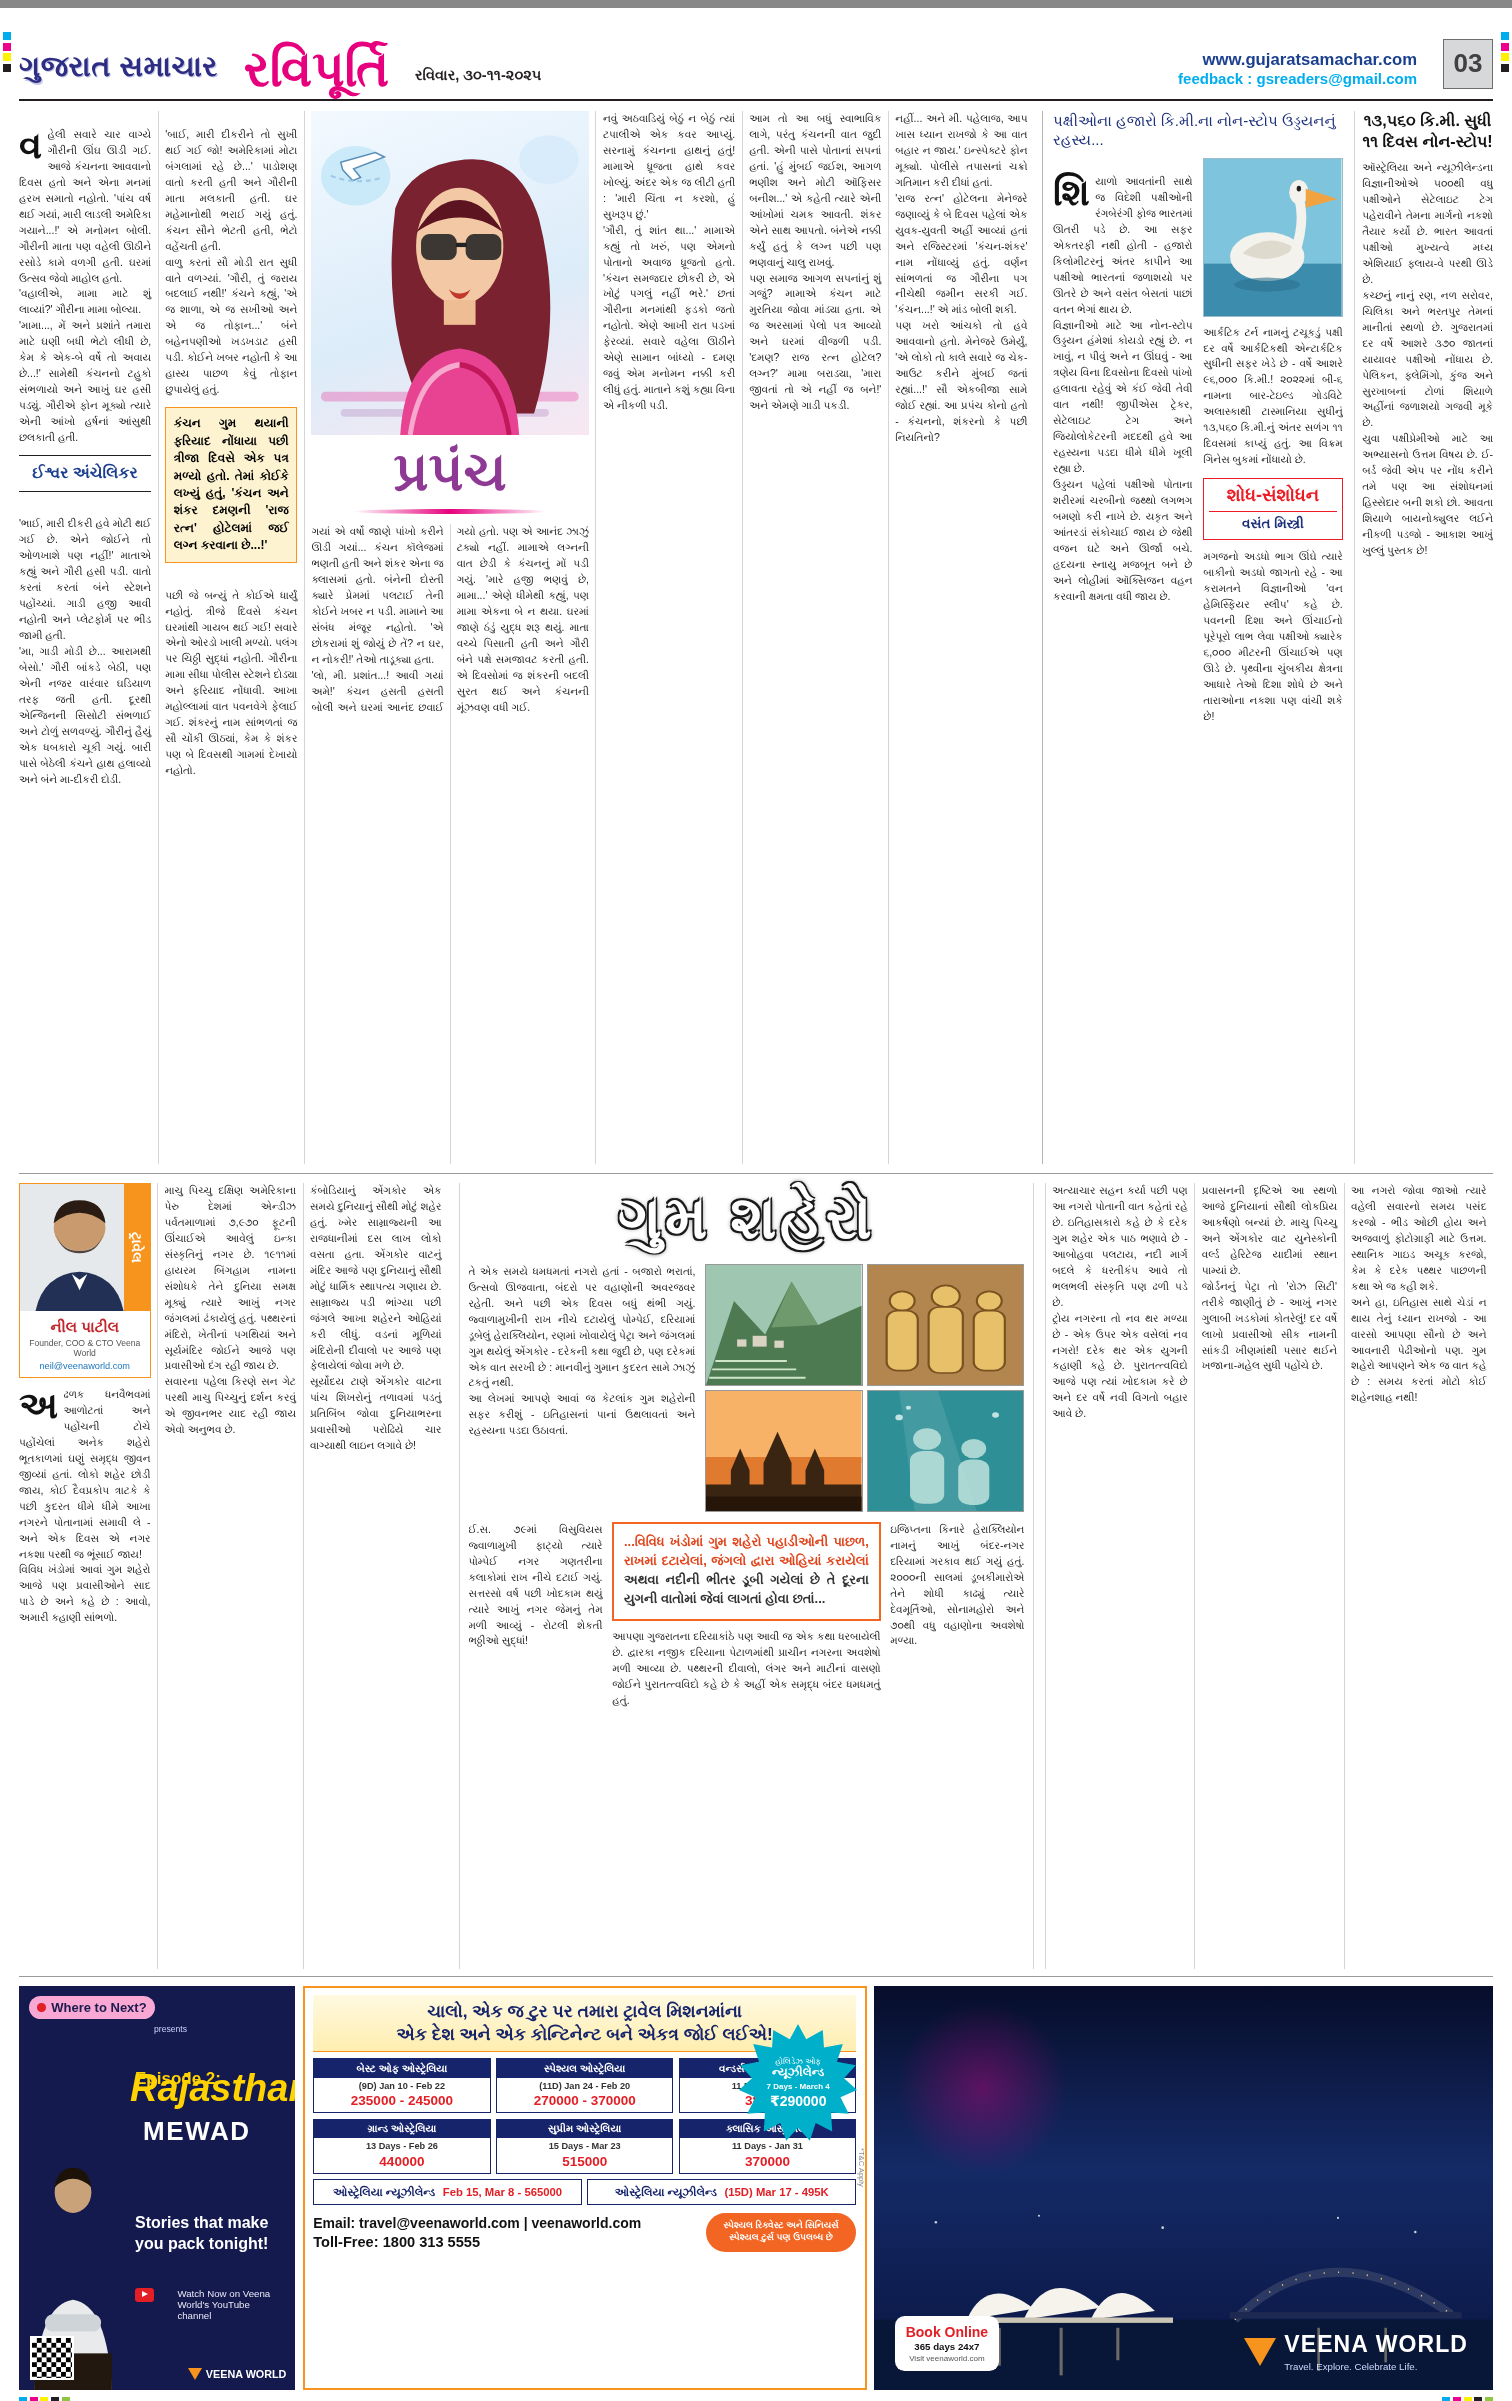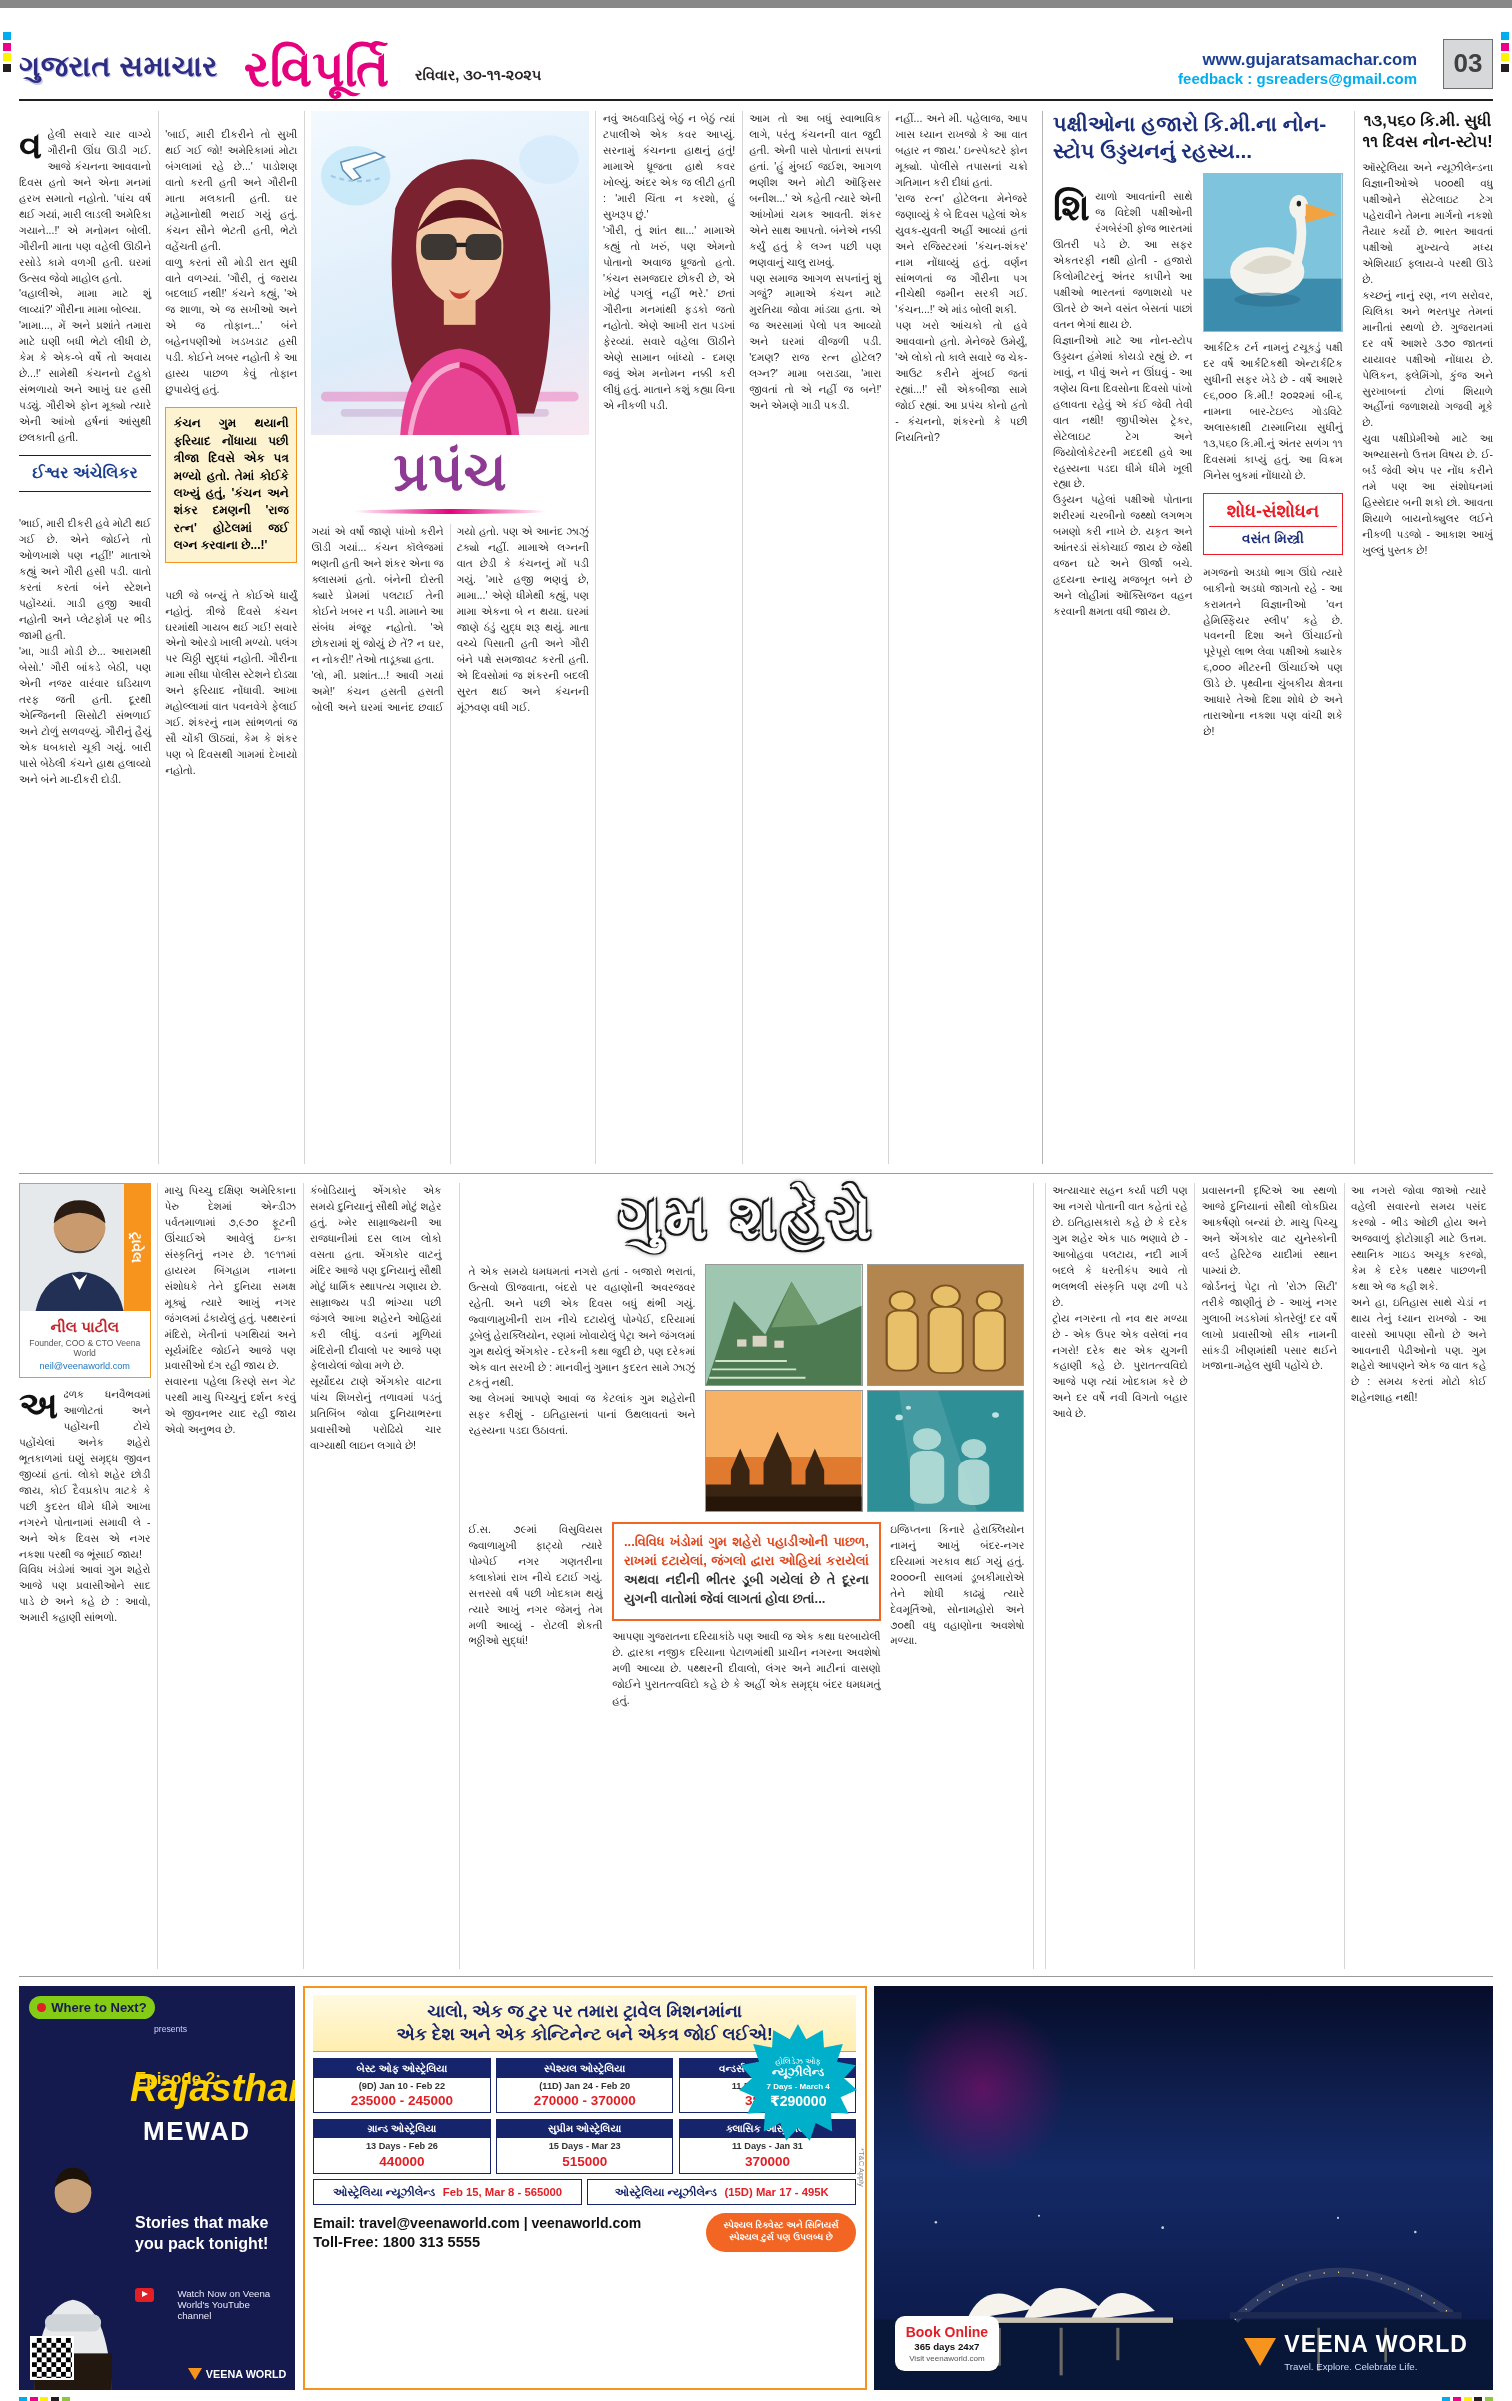--- a/index.html
+++ b/index.html
@@ -30,21 +30,21 @@
   .illus{height:324px;position:relative;background:linear-gradient(160deg,#f3f9ff,#dcecf9 60%,#f8e7f1);}
   .illus svg{position:absolute;inset:0;width:100%;height:100%;}
   .story-title{font-size:54px;font-weight:bold;color:#8e3a94;text-align:center;margin:5.4px 0 3.2px;}
   .story-title::after{content:"";display:block;height:4.9px;margin:4.3px auto 0;width:70%;background:linear-gradient(90deg,transparent,#e6007e,transparent);border-radius:50%;}
   .t-mid-text{flex:1;columns:2;column-gap:13px;column-rule:0.5px solid #d5d5d5;overflow:hidden;margin-top:7.6px;}
   .author-box{border-top:1.6px solid #231f20;border-bottom:1.6px solid #231f20;padding:5.4px 2.2px;text-align:center;font-size:16px;font-weight:bold;color:#1b3f8f;margin:8.6px 0;white-space:normal;}
   .teaser{background:#fdf3d1;border:1.1px solid #f7941d;padding:7.6px;margin:8.6px 0;font-size:12px;line-height:1.45;font-weight:bold;color:#000000;text-align:justify;white-space:normal;}
   .vrule{position:absolute;left:1042px;top:103px;width:1.1px;height:1053px;background:#b5b5b5;}
   
   .bird{position:absolute;left:1053px;top:103px;width:440px;height:1053px;display:grid;grid-template-columns:1fr 1fr 1fr;grid-template-rows:auto 1fr;column-gap:10.8px;}
-  .b-head{grid-column:1/3;grid-row:1;font-size:21px;line-height:1.28;font-weight:bold;color:#1c2f7a;padding-bottom:8.6px;}
+  .b-head{grid-column:1/3;grid-row:1;font-size:15px;line-height:1.28;font-weight:normal;color:#1c2f7a;padding-bottom:8.6px;}
   .b-c1{grid-column:1;grid-row:2;overflow:hidden;}
   .b-c2{grid-column:2;grid-row:2;display:flex;flex-direction:column;gap:7.6px;overflow:hidden;}
   .b-c3{grid-column:3;grid-row:1/3;overflow:hidden;border-left:0.5px solid #d5d5d5;padding-left:7.6px;}
   .pelican{height:157px;border:0.5px solid #9bc;}
   .pelican svg{width:100%;height:100%;display:block;}
   .stat{font-weight:bold;font-size:16px;line-height:1.3;color:#111;text-align:center;margin-bottom:7.6px;}
   .shodh{border:1.6px solid #ed1c24;text-align:center;padding:6.5px 4.3px;margin:2.2px 0;}
   .shodh-title{color:#ed1c24;font-weight:bold;font-size:18px;}
   .shodh-sub{margin-top:4.3px;border-top:1.1px solid #ed1c24;padding-top:4.3px;color:#1c2f7a;font-weight:bold;font-size:13.5px;}
   .hrule1{position:absolute;left:19px;top:1165px;width:1474px;height:1.1px;background:#9a9a9a;}
@@ -73,21 +73,21 @@
   .f-mid{display:flex;gap:9.7px;margin-top:9.7px;flex:1;overflow:hidden;}
   .f-mid .fcol{flex:1;overflow:hidden;}
   .f-mid-center{flex:2;display:flex;flex-direction:column;gap:8.6px;overflow:hidden;}
   .quote{border:2.7px solid #f26522;padding:9.7px;font-size:13px;font-weight:bold;line-height:1.45;text-align:justify;}
   .quote .q1{color:#e0451c;}
   .quote .q2{color:#333;}
   .m-right{flex:1;display:flex;}
   
   .ads{position:absolute;left:19px;top:1978px;width:1474px;height:404px;display:flex;gap:7.6px;}
   .ad-left{width:276px;background:#141a4e;position:relative;color:#fff;overflow:hidden;}
-  .wtn{position:absolute;left:9.7px;top:9.7px;background:#84cc16;color:#1b1b4e;padding:4.3px 8.6px;border-radius:14px;font-weight:bold;font-size:13px;display:flex;align-items:center;gap:5.4px;}
+  .wtn{position:absolute;left:9.7px;top:9.7px;background:#f9a8d4;color:#1b1b4e;padding:4.3px 8.6px;border-radius:14px;font-weight:bold;font-size:13px;display:flex;align-items:center;gap:5.4px;}
   .pin{width:8.6px;height:8.6px;border-radius:50%;background:#e31e24;display:inline-block;}
   .presents{position:absolute;left:135px;top:38px;font-size:8.6px;color:#cfd3ff;}
   .epi{position:absolute;left:116px;top:83px;font-size:17px;color:#ffd200;font-weight:bold;}
   .rj1{position:absolute;left:111px;top:81px;font-size:38px;font-weight:bold;color:#ffd200;font-style:italic;}
   .rj2{position:absolute;left:124px;top:130px;font-size:26px;font-weight:bold;color:#fff;letter-spacing:1.6px;}
   .person{position:absolute;left:0;bottom:0;width:108px;height:232px;}
   .person svg{width:100%;height:100%;display:block;}
   .stories{position:absolute;left:116px;top:227px;width:149px;font-size:16px;font-weight:bold;line-height:1.3;}
   .watch{position:absolute;left:116px;top:302px;width:149px;font-size:9.7px;color:#e8e8f5;display:flex;gap:23px;align-items:flex-start;}
   .yt{width:19.4px;height:14px;background:#e31e24;border-radius:3.2px;position:relative;flex:none;}

